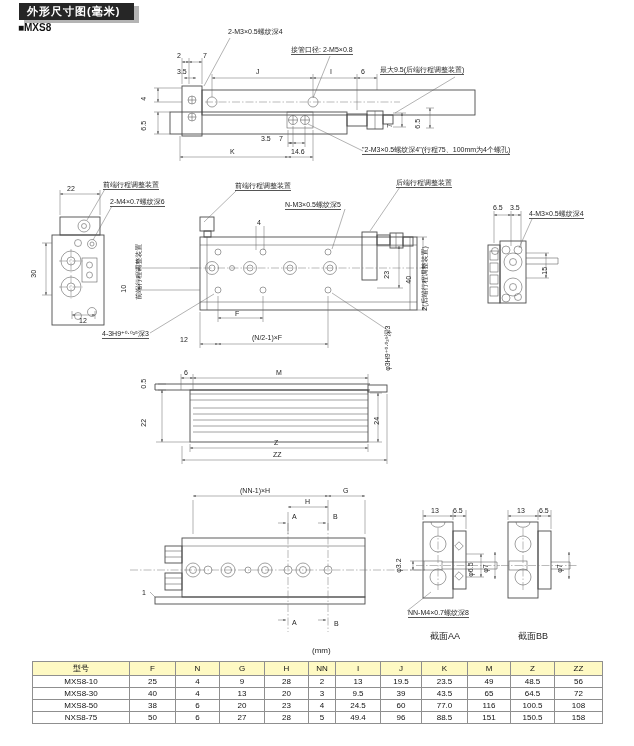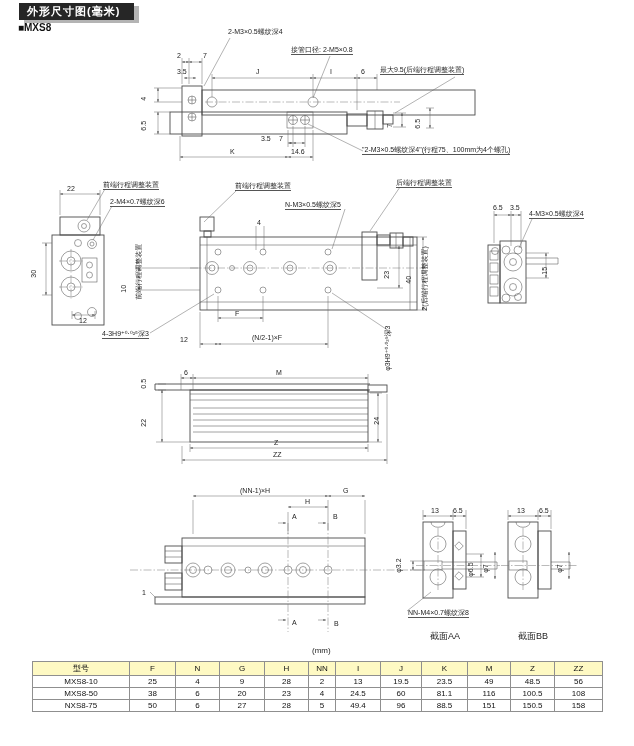--- a/index.html
+++ b/index.html
@@ -369,29 +369,43 @@
           <td>28</td>
           <td>2</td>
           <td>13</td>
           <td>19.5</td>
           <td>23.5</td>
           <td>49</td>
           <td>48.5</td>
           <td>56</td>
         </tr>
         <tr>
+          <td>MXS8-30</td>
+          <td>40</td>
+          <td>4</td>
+          <td>13</td>
+          <td>20</td>
+          <td>3</td>
+          <td>9.5</td>
+          <td>39</td>
+          <td>43.5</td>
+          <td>65</td>
+          <td>64.5</td>
+          <td>72</td>
+        </tr>
+        <tr>
           <td>MXS8-50</td>
           <td>38</td>
           <td>6</td>
           <td>20</td>
           <td>23</td>
           <td>4</td>
           <td>24.5</td>
           <td>60</td>
-          <td>81.1</td>
+          <td>77.0</td>
           <td>116</td>
           <td>100.5</td>
           <td>108</td>
         </tr>
         <tr>
           <td>NXS8-75</td>
           <td>50</td>
           <td>6</td>
           <td>27</td>
           <td>28</td>

